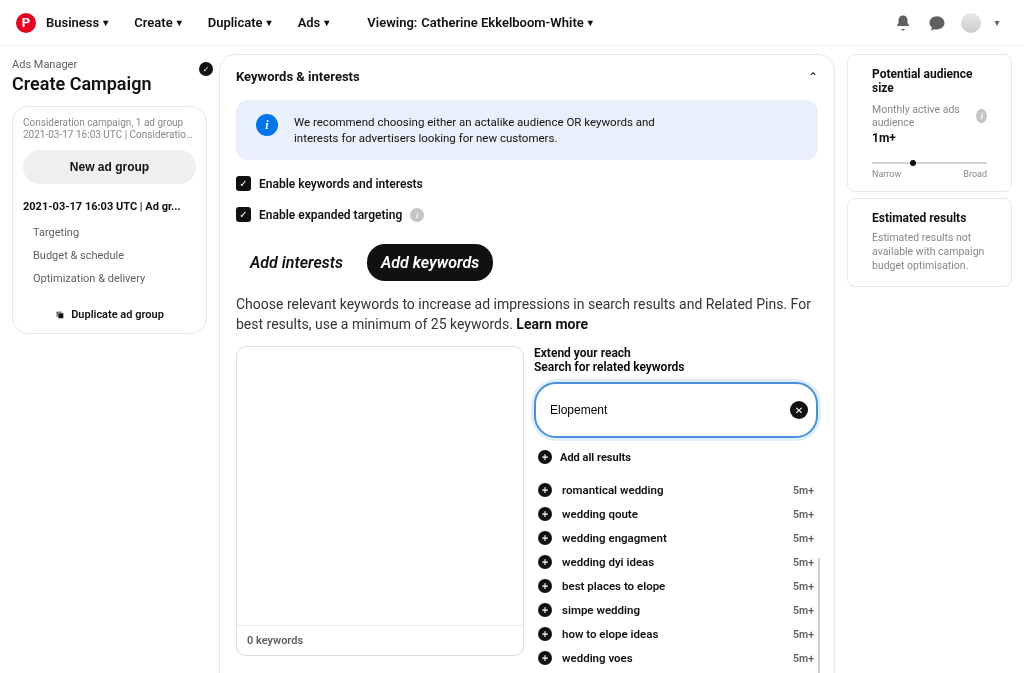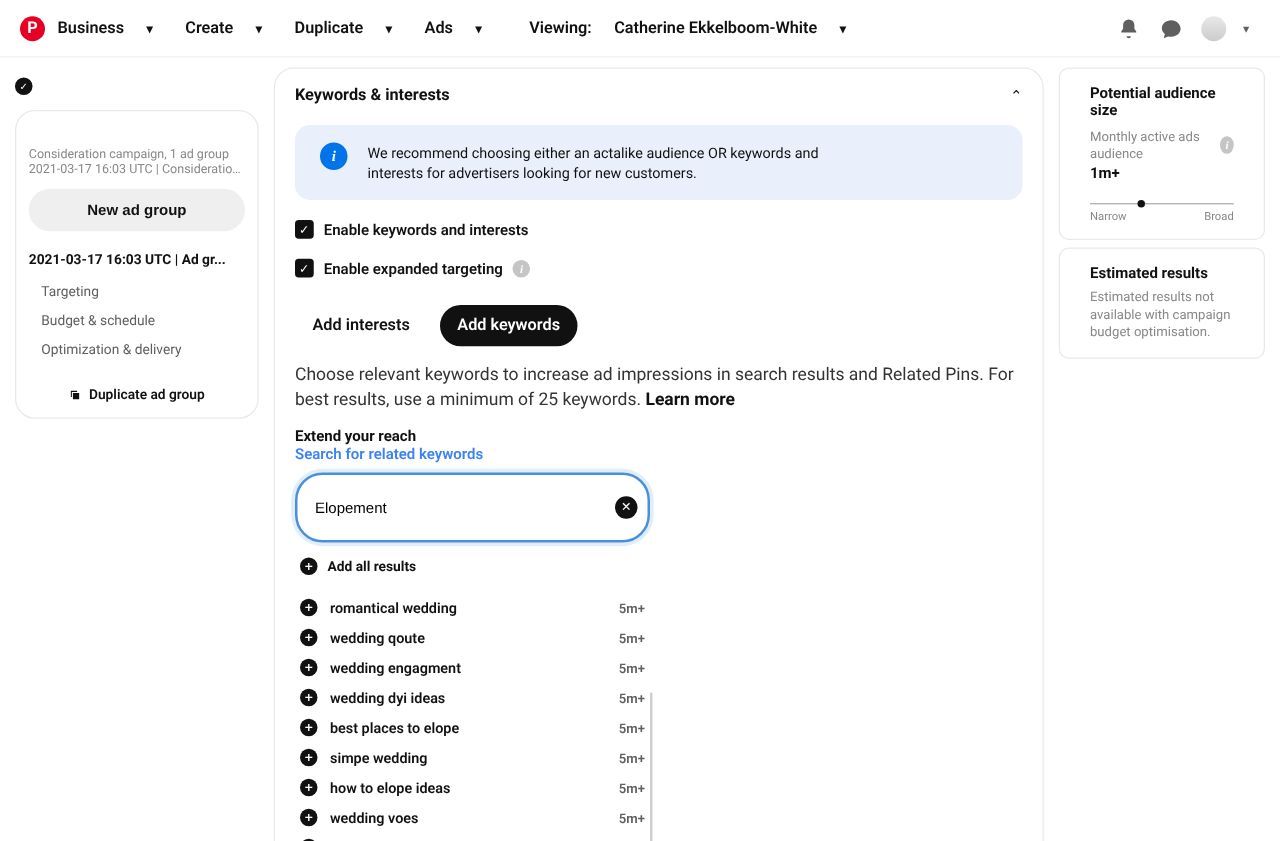--- a/index.html
+++ b/index.html
@@ -1,64 +1,64 @@
 <!DOCTYPE html>
 <html><head>
 <meta charset="utf-8">
 <style>
 * { box-sizing: border-box; margin: 0; padding: 0; }
 body { font-family: -apple-system, BlinkMacSystemFont, "Segoe UI", Roboto, Helvetica, Arial, sans-serif; background: #fff; color: #111; width: 1024px; }
 .topbar { height: 46px; display: flex; align-items: center; padding: 0 16px; border-bottom: 1px solid #f0f0f0; }
 .logo { width: 20px; height: 20px; background: #e60023; border-radius: 50%; display: flex; align-items: center; justify-content: center; color: #fff; font-weight: bold; font-size: 13px; margin-right: 10px; }
-.nav-item { font-size: 13px; font-weight: 600; color: #111; margin-right: 26px; display: flex; align-items: center; gap: 18px; cursor: pointer; }
+.nav-item { font-size: 13px; font-weight: 600; color: #111; margin-right: 26px; display: flex; align-items: center; gap: 4px; cursor: pointer; }
 .chev { font-size: 10px; }
 .spacer { flex: 1; }
 .top-icon { width: 22px; height: 22px; display: flex; align-items: center; justify-content: center; margin-left: 12px; color: #5f5f5f; cursor: pointer; }
 .bell-svg, .chat-svg { fill: #5f5f5f; }
 
 .page { display: flex; padding: 8px 12px; gap: 12px; }
 
 .left-col { width: 195px; flex-shrink: 0; }
 .left-header { display: flex; align-items: flex-start; justify-content: space-between; padding: 4px 0 6px; }
 .adsmgr { font-size: 11px; color: #5f5f5f; }
 .create-camp { font-size: 18px; font-weight: 600; color: #111; margin-top: 2px; }
 .check-badge { width: 14px; height: 14px; border-radius: 50%; background: #111; display:flex;align-items:center;justify-content:center;color:#fff;font-size:8px;margin-right:-6px;margin-top:4px;}
 .left-card { border: 1px solid #e9e9e9; border-radius: 16px; padding: 10px 10px 6px; margin-top: 6px; }
-.camp-desc { font-size: 10px; color: #888; white-space: nowrap; overflow: hidden; text-overflow: ellipsis; margin-top: 19px; }
+.camp-desc { font-size: 10px; color: #888; white-space: nowrap; overflow: hidden; text-overflow: ellipsis; }
 .camp-sub { font-size: 10px; color: #888; white-space: nowrap; overflow: hidden; text-overflow: ellipsis; margin-top: 1px;}
 .new-adgroup { margin-top: 10px; background: #efefef; border:none; border-radius: 22px; width: 100%; height: 34px; font-weight: 600; font-size: 12px; cursor:pointer; color:#111;}
 .adgroup-label { font-size: 11px; font-weight: 700; margin-top: 16px; white-space:nowrap; overflow:hidden; text-overflow:ellipsis;}
 .adgroup-links { margin: 8px 0 8px 10px; }
 .adgroup-link { font-size: 11px; color: #5f5f5f; padding: 5px 0; cursor:pointer; }
 .dup { display:flex; align-items:center; justify-content:center; gap:6px; font-size:11px; color:#111; font-weight:600; padding: 10px 0 6px; cursor:pointer; }
 .dup-icon { width:10px;height:10px; }
 
 .center-col { flex: 1; border: 1px solid #e9e9e9; border-radius: 16px; padding: 14px 16px 18px; min-width:0;}
 .section-header { display:flex; justify-content:space-between; align-items:center; }
 .section-title { font-size: 13px; font-weight: 700; }
 .collapse-ic { font-size: 12px; cursor:pointer; }
 .info-banner { margin-top: 16px; background: #e9f0fb; border-radius: 12px; padding: 14px 16px; display:flex; gap:16px; align-items:flex-start;}
 .info-ic { width:22px;height:22px;border-radius:50%;background:#0074e8;color:#fff;display:flex;align-items:center;justify-content:center;font-size:12px;font-weight:bold;font-style:italic;font-family:serif; flex-shrink:0;margin-left:4px;}
 .info-text { font-size: 11.5px; max-width: 380px; line-height: 1.4; }
 .checkbox-row { display:flex; align-items:center; gap:8px; margin-top:16px; }
 .cbx { width:15px; height:15px; border-radius:3px; background:#111; display:flex;align-items:center;justify-content:center;color:#fff;font-size:10px;}
 .cbx-label { font-size: 12px; font-weight:600;}
 .help-ic { width:14px;height:14px;border-radius:50%;background:#c5c5c5;color:#fff;display:inline-flex;align-items:center;justify-content:center;font-size:9px;font-style:italic;font-weight:bold;font-family:serif;}
 .tabs { display:flex; gap:10px; margin-top:22px; }
-.tab { font-size:13px; font-weight:600; padding: 9px 14px; border-radius:18px; cursor:pointer;}
+.tab { font-size:16px; font-weight:600; padding: 9px 14px; border-radius:18px; cursor:pointer;font-style:italic;}
 .tab.active { background:#111; color:#fff; }
 .desc-text { font-size: 14px; color:#333; margin-top:14px; line-height:1.4;}
 .desc-text a { font-weight:700; color:#111; text-decoration:none;}
 .keyword-area { display:flex; gap:10px; margin-top:12px; }
 .kw-box { flex:1; border:1px solid #ddd; border-radius:10px; height:310px; display:flex; flex-direction:column;}
 .kw-box-body { flex:1; }
 .kw-count { border-top:1px solid #eee; padding: 8px 10px; font-size:11px; font-weight:600; color:#5f5f5f;}
 .extend-col { width:284px; }
 .extend-title { font-size:12px; font-weight:700; }
-.extend-sub { font-size:12px; color:#3b82f6; font-weight:600;}
+.extend-sub { font-size:12px; color:#000000; font-weight:600;}
 .search-wrap { margin-top:8px; position:relative;}
 .search-input { width:100%; border:2px solid #4a90d9; border-radius:22px; height:56px; padding:0 36px 0 14px; font-size:12px; outline:none; box-shadow: 0 0 0 3px rgba(0,116,232,0.12);}
 .clear-btn { position:absolute; right:10px; top:50%; transform:translateY(-50%); width:18px;height:18px;border-radius:50%;background:#111;color:#fff;display:flex;align-items:center;justify-content:center;font-size:10px;cursor:pointer;}
 .add-all { display:flex; align-items:center; gap:8px; font-size:11px; font-weight:700; margin-top:12px; cursor:pointer; padding:0 4px;}
 .plus-ic { width:14px;height:14px;border-radius:50%;background:#111;color:#fff;display:flex;align-items:center;justify-content:center;font-size:10px;font-weight:bold;}
 .results { margin-top:14px; }
 .result-row { display:flex; align-items:center; gap:10px; padding:5px 4px; font-size:11.5px; font-weight:600; cursor:pointer;}
 .result-row .metric { margin-left:auto; font-size:10.5px; color:#5f5f5f; font-weight:600;}
 .results-scroll { position:relative; }
 .results-scroll::after { content:''; position:absolute; right:-2px; top:80px; width:2.5px; height:120px; background:#cfcfcf; border-radius:2px;}
@@ -116,20 +116,24 @@
     </div>
   <div class="top-icon" style="margin-left:4px;">
       <span class="chev">▾</span>
     </div>
 </div>
 
 <div class="page">
 
   <div class="left-col">
     <div class="left-header">
+      <div>
+        <div class="adsmgr">Ads Manager</div>
+        <div class="create-camp">Create Campaign</div>
+      </div>
       <div class="check-badge">✓</div>
     </div>
     <div class="left-card">
       <div class="camp-desc">Consideration campaign, 1 ad group</div>
       <div class="camp-sub">2021-03-17 16:03 UTC | Consideration...</div>
       <button class="new-adgroup">New ad group</button>
       <div class="adgroup-label">2021-03-17 16:03 UTC | Ad gr...</div>
       <div class="adgroup-links">
         <div class="adgroup-link">Targeting</div>
         <div class="adgroup-link">Budget &amp; schedule</div>
@@ -163,20 +167,24 @@
       <div class="help-ic">i</div>
     </div>
     <div class="tabs">
       <div class="tab">Add interests</div>
       <div class="tab active">Add keywords</div>
     </div>
     <div class="desc-text">
       <span>Choose relevant keywords to increase ad impressions in search results and Related Pins. For best results, use a minimum of 25 keywords. </span><a href="#">Learn more</a>
     </div>
     <div class="keyword-area">
+      <div class="kw-box">
+        <div class="kw-box-body"></div>
+        <div class="kw-count">0 keywords</div>
+      </div>
       <div class="extend-col">
         <div class="extend-title">Extend your reach</div>
         <div class="extend-sub">Search for related keywords</div>
         <div class="search-wrap">
           <input class="search-input" value="Elopement" style="">
           <div class="clear-btn">✕</div>
         </div>
         <div class="add-all">
           <div class="plus-ic">＋</div>
           <span>Add all results</span>

